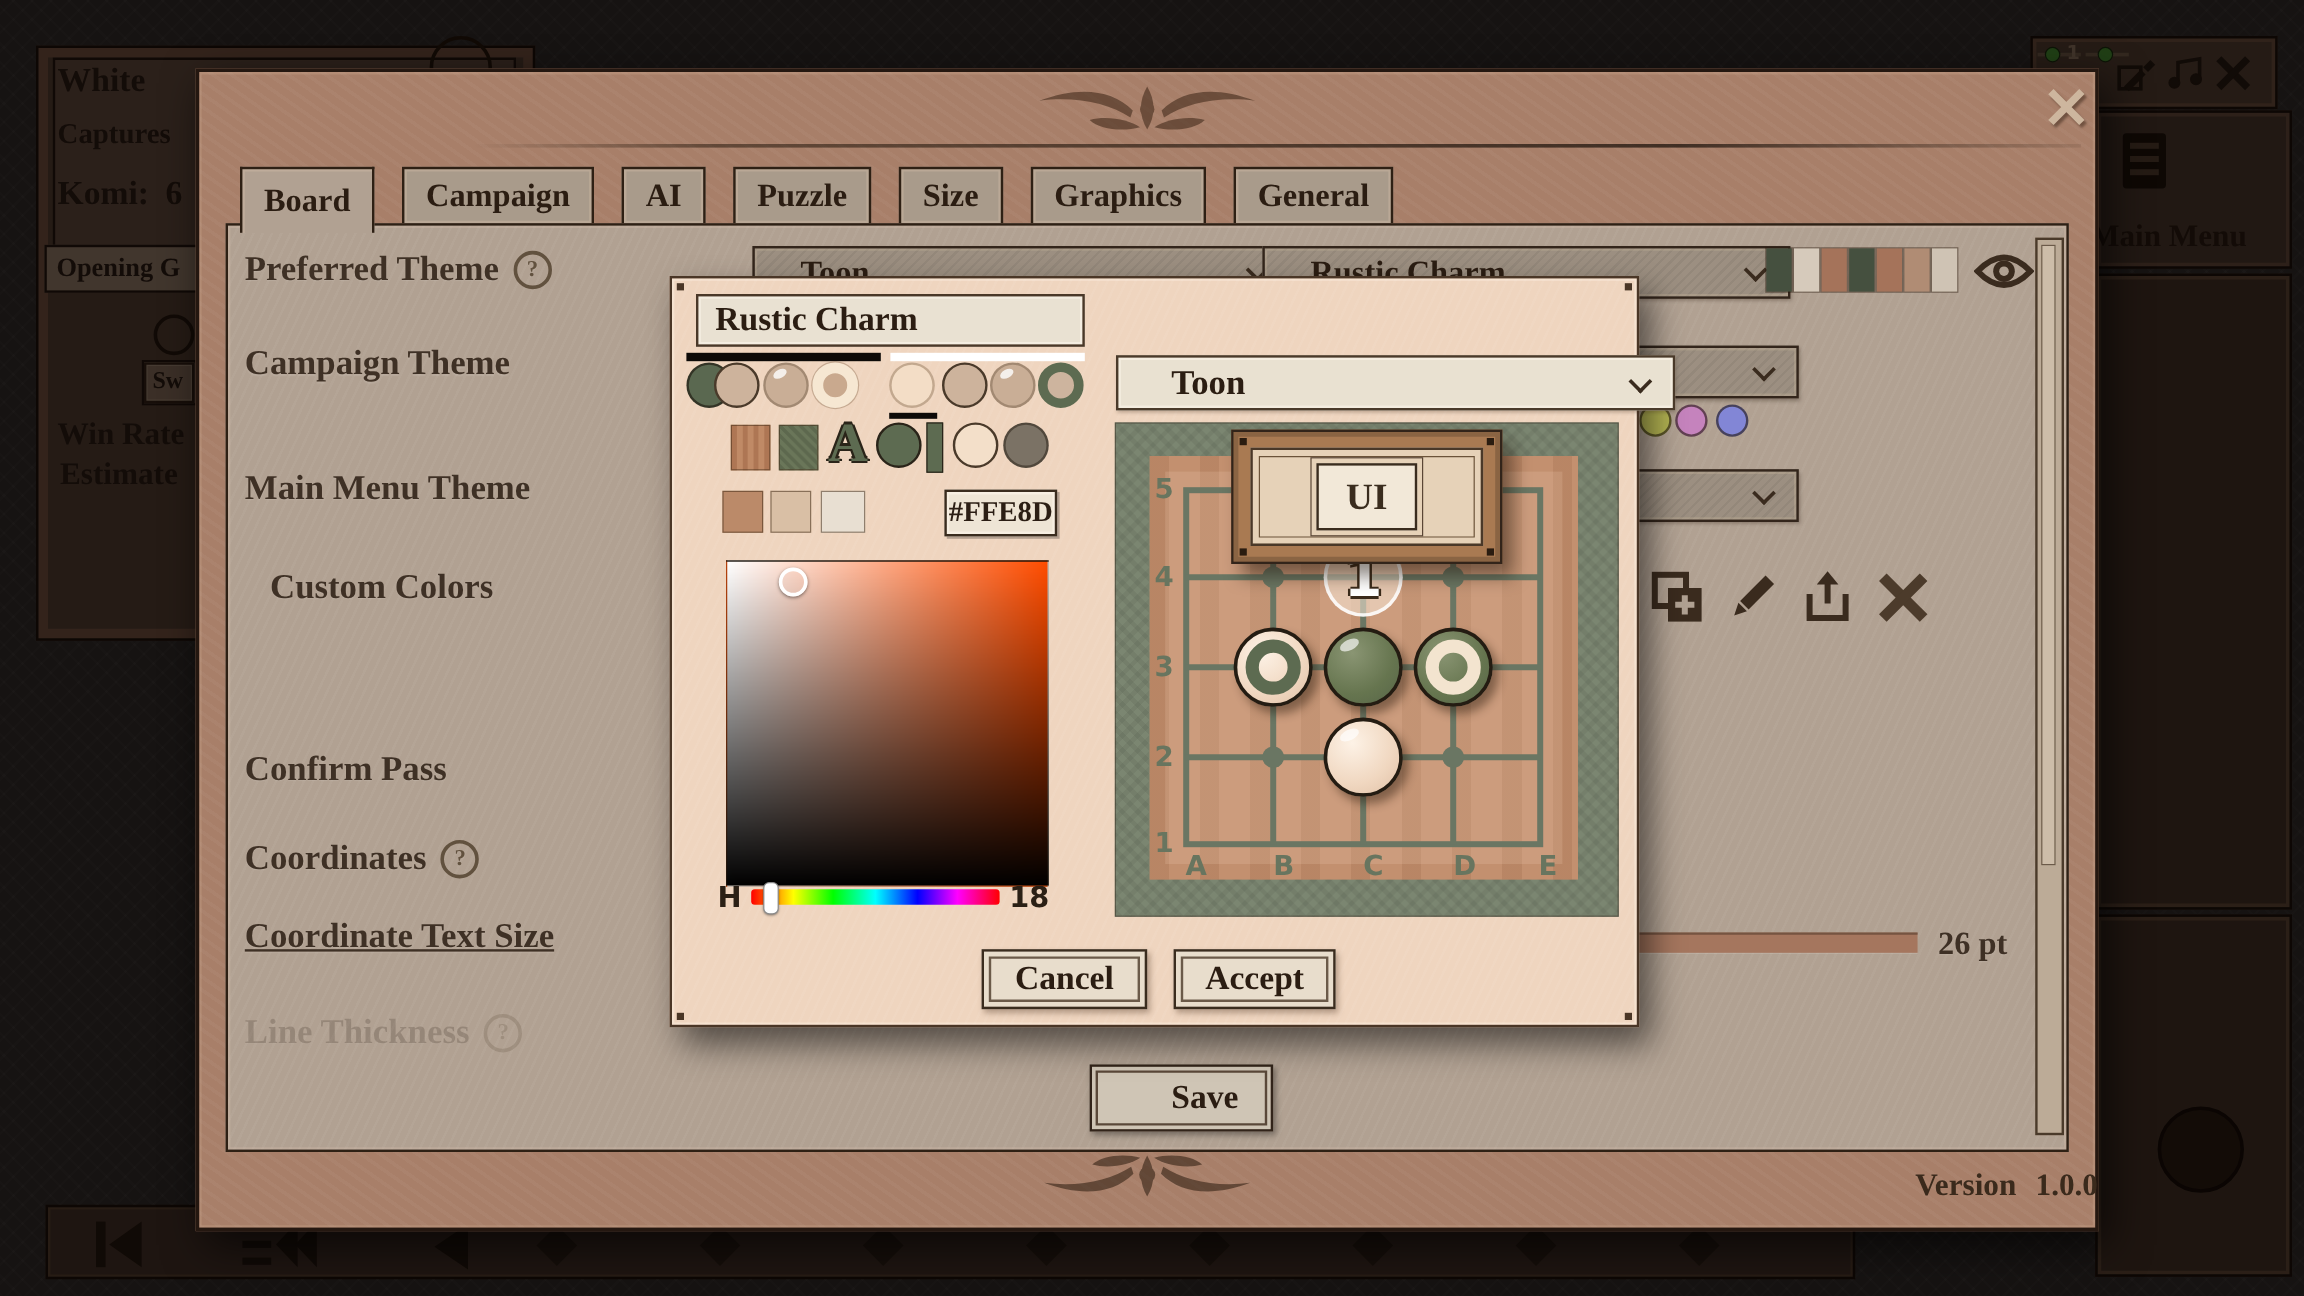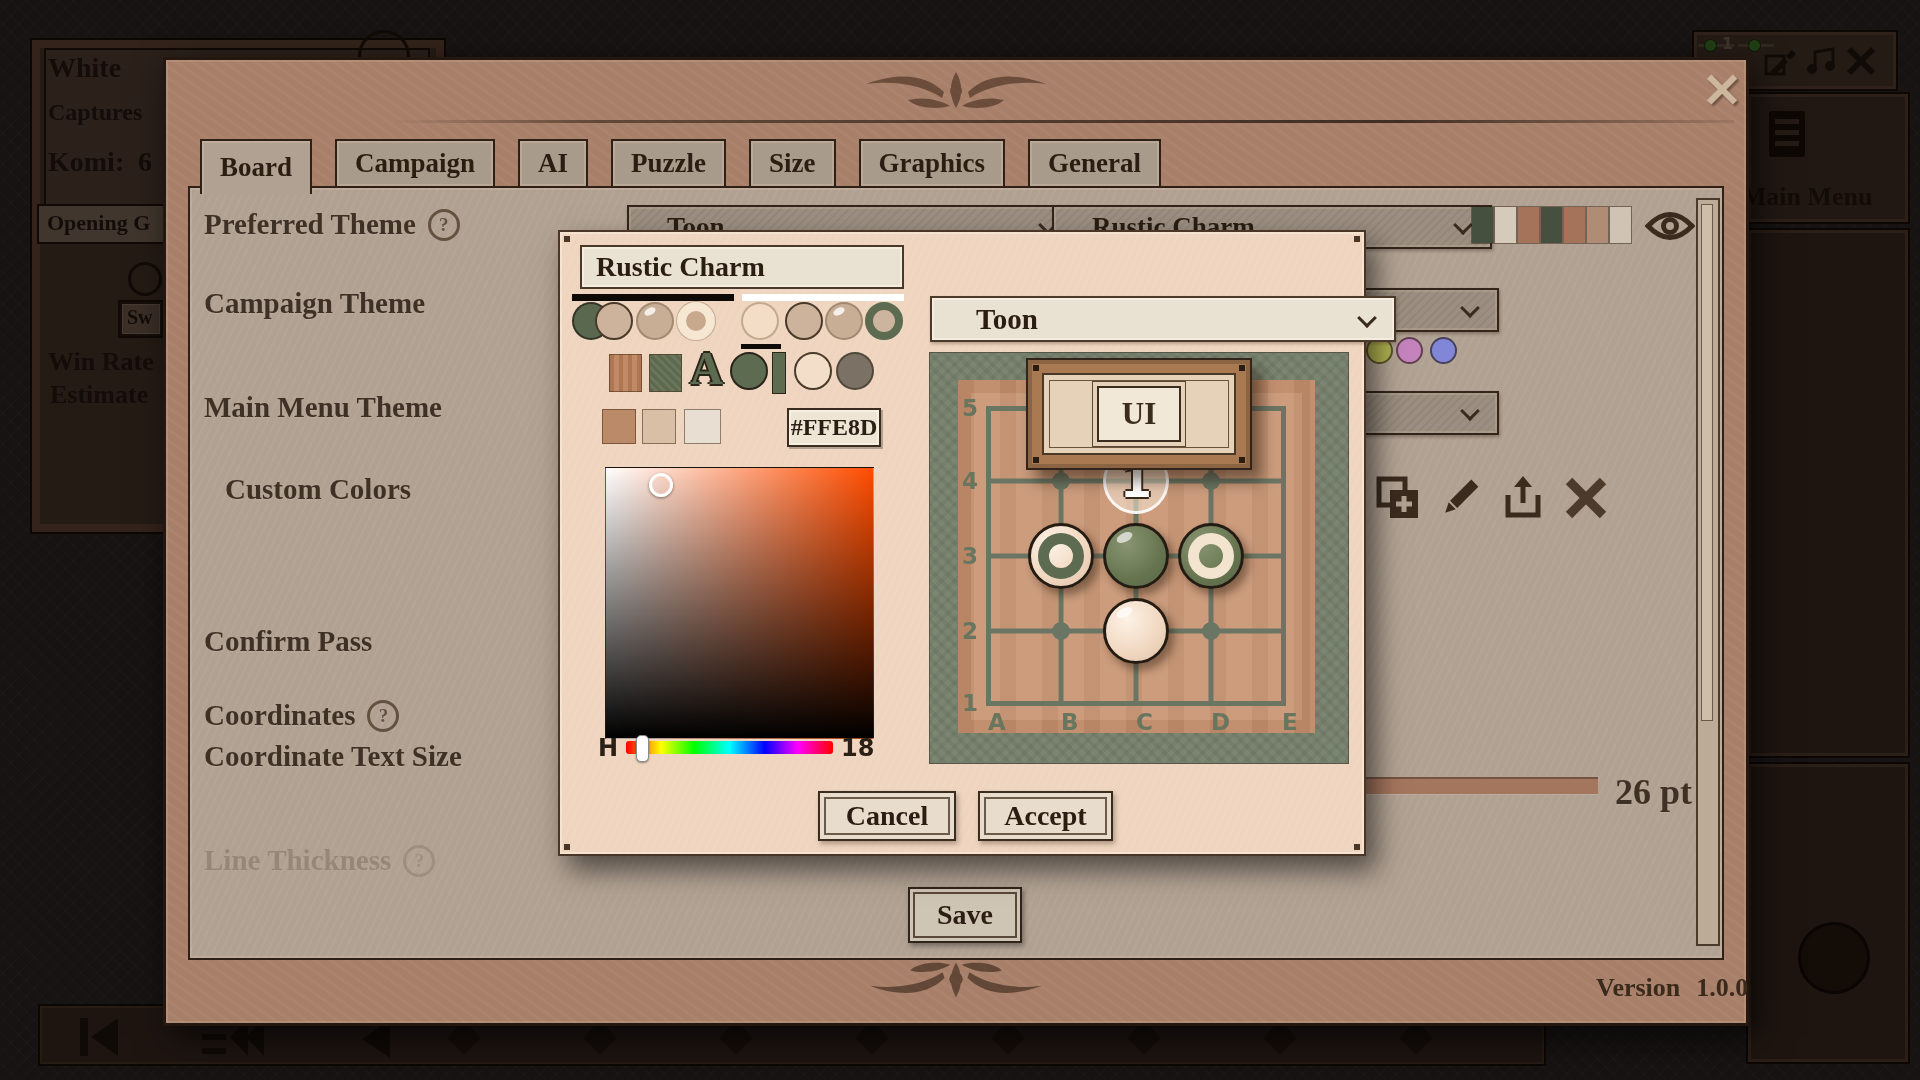--- a/index.html
+++ b/index.html
@@ -331,30 +331,30 @@
           </g>
         </svg>
 
 
       <div class="rowlabel" style="left:14px;top:437px;">Confirm Pass</div>
 
       <div class="rowlabel" style="left:14px;top:511px;">
         <span>Coordinates</span><span class="help">?</span>
       </div>
 
-      <div class="rowlabel" style="left:14px;top:552px;">Coordinate Text Size</div>
+      <div class="rowlabel" style="left:14px;top:576px;text-decoration:underline;">Coordinate Text Size</div>
       <div style="position:absolute;left:935px;top:589px;width:473px;height:15px;background:#a5765e;border-top:2px solid rgba(70,50,35,0.5);box-shadow:0 1px 0 rgba(255,255,255,0.12);"></div>
-      <div class="rowlabel" style="left:1425px;top:583px;font-size:36px;">26 pt</div>
+      <div class="rowlabel" style="left:1425px;top:583px;font-size:27px;">26 pt</div>
 
       <div class="rowlabel" style="left:14px;top:656px;opacity:.2;">
         <span>Line Thickness</span><span class="help">?</span>
       </div>
     </div>
 
-    <div class="btn" style="left:742px;top:827px;width:110px;height:52px;background:#cfc5b5;box-shadow:inset 0 0 0 3px #cfc5b5, inset 0 0 0 5px #5a4839, 2px 3px 5px rgba(0,0,0,0.35);">
+    <div class="btn" style="left:742px;top:827px;width:110px;height:52px;background:#cfc5b5;box-shadow:inset 0 0 0 3px #cfc5b5, inset 0 0 0 5px #5a4839, 2px 3px 5px rgba(0,0,0,0.35);padding-left:39px;">
       <span>Save</span>
     </div>
 
     <svg class="flourish" style="left:685px;top:898px;transform:scaleY(-1);" width="210" height="44" viewBox="0 0 220 44">
       <g fill="#2a1a0e">
         <path d="M110 4 C103 16 103 28 110 40 C117 28 117 16 110 4 Z"></path>
         <path d="M98 24 C80 6 52 4 20 16 C50 12 78 18 96 30 Z"></path>
         <path d="M122 24 C140 6 168 4 200 16 C170 12 142 18 124 30 Z"></path>
         <circle cx="110" cy="23" r="7"></circle>
         <path d="M62 32 C77 28 95 32 104 38 C90 42 70 40 62 32 Z"></path>

